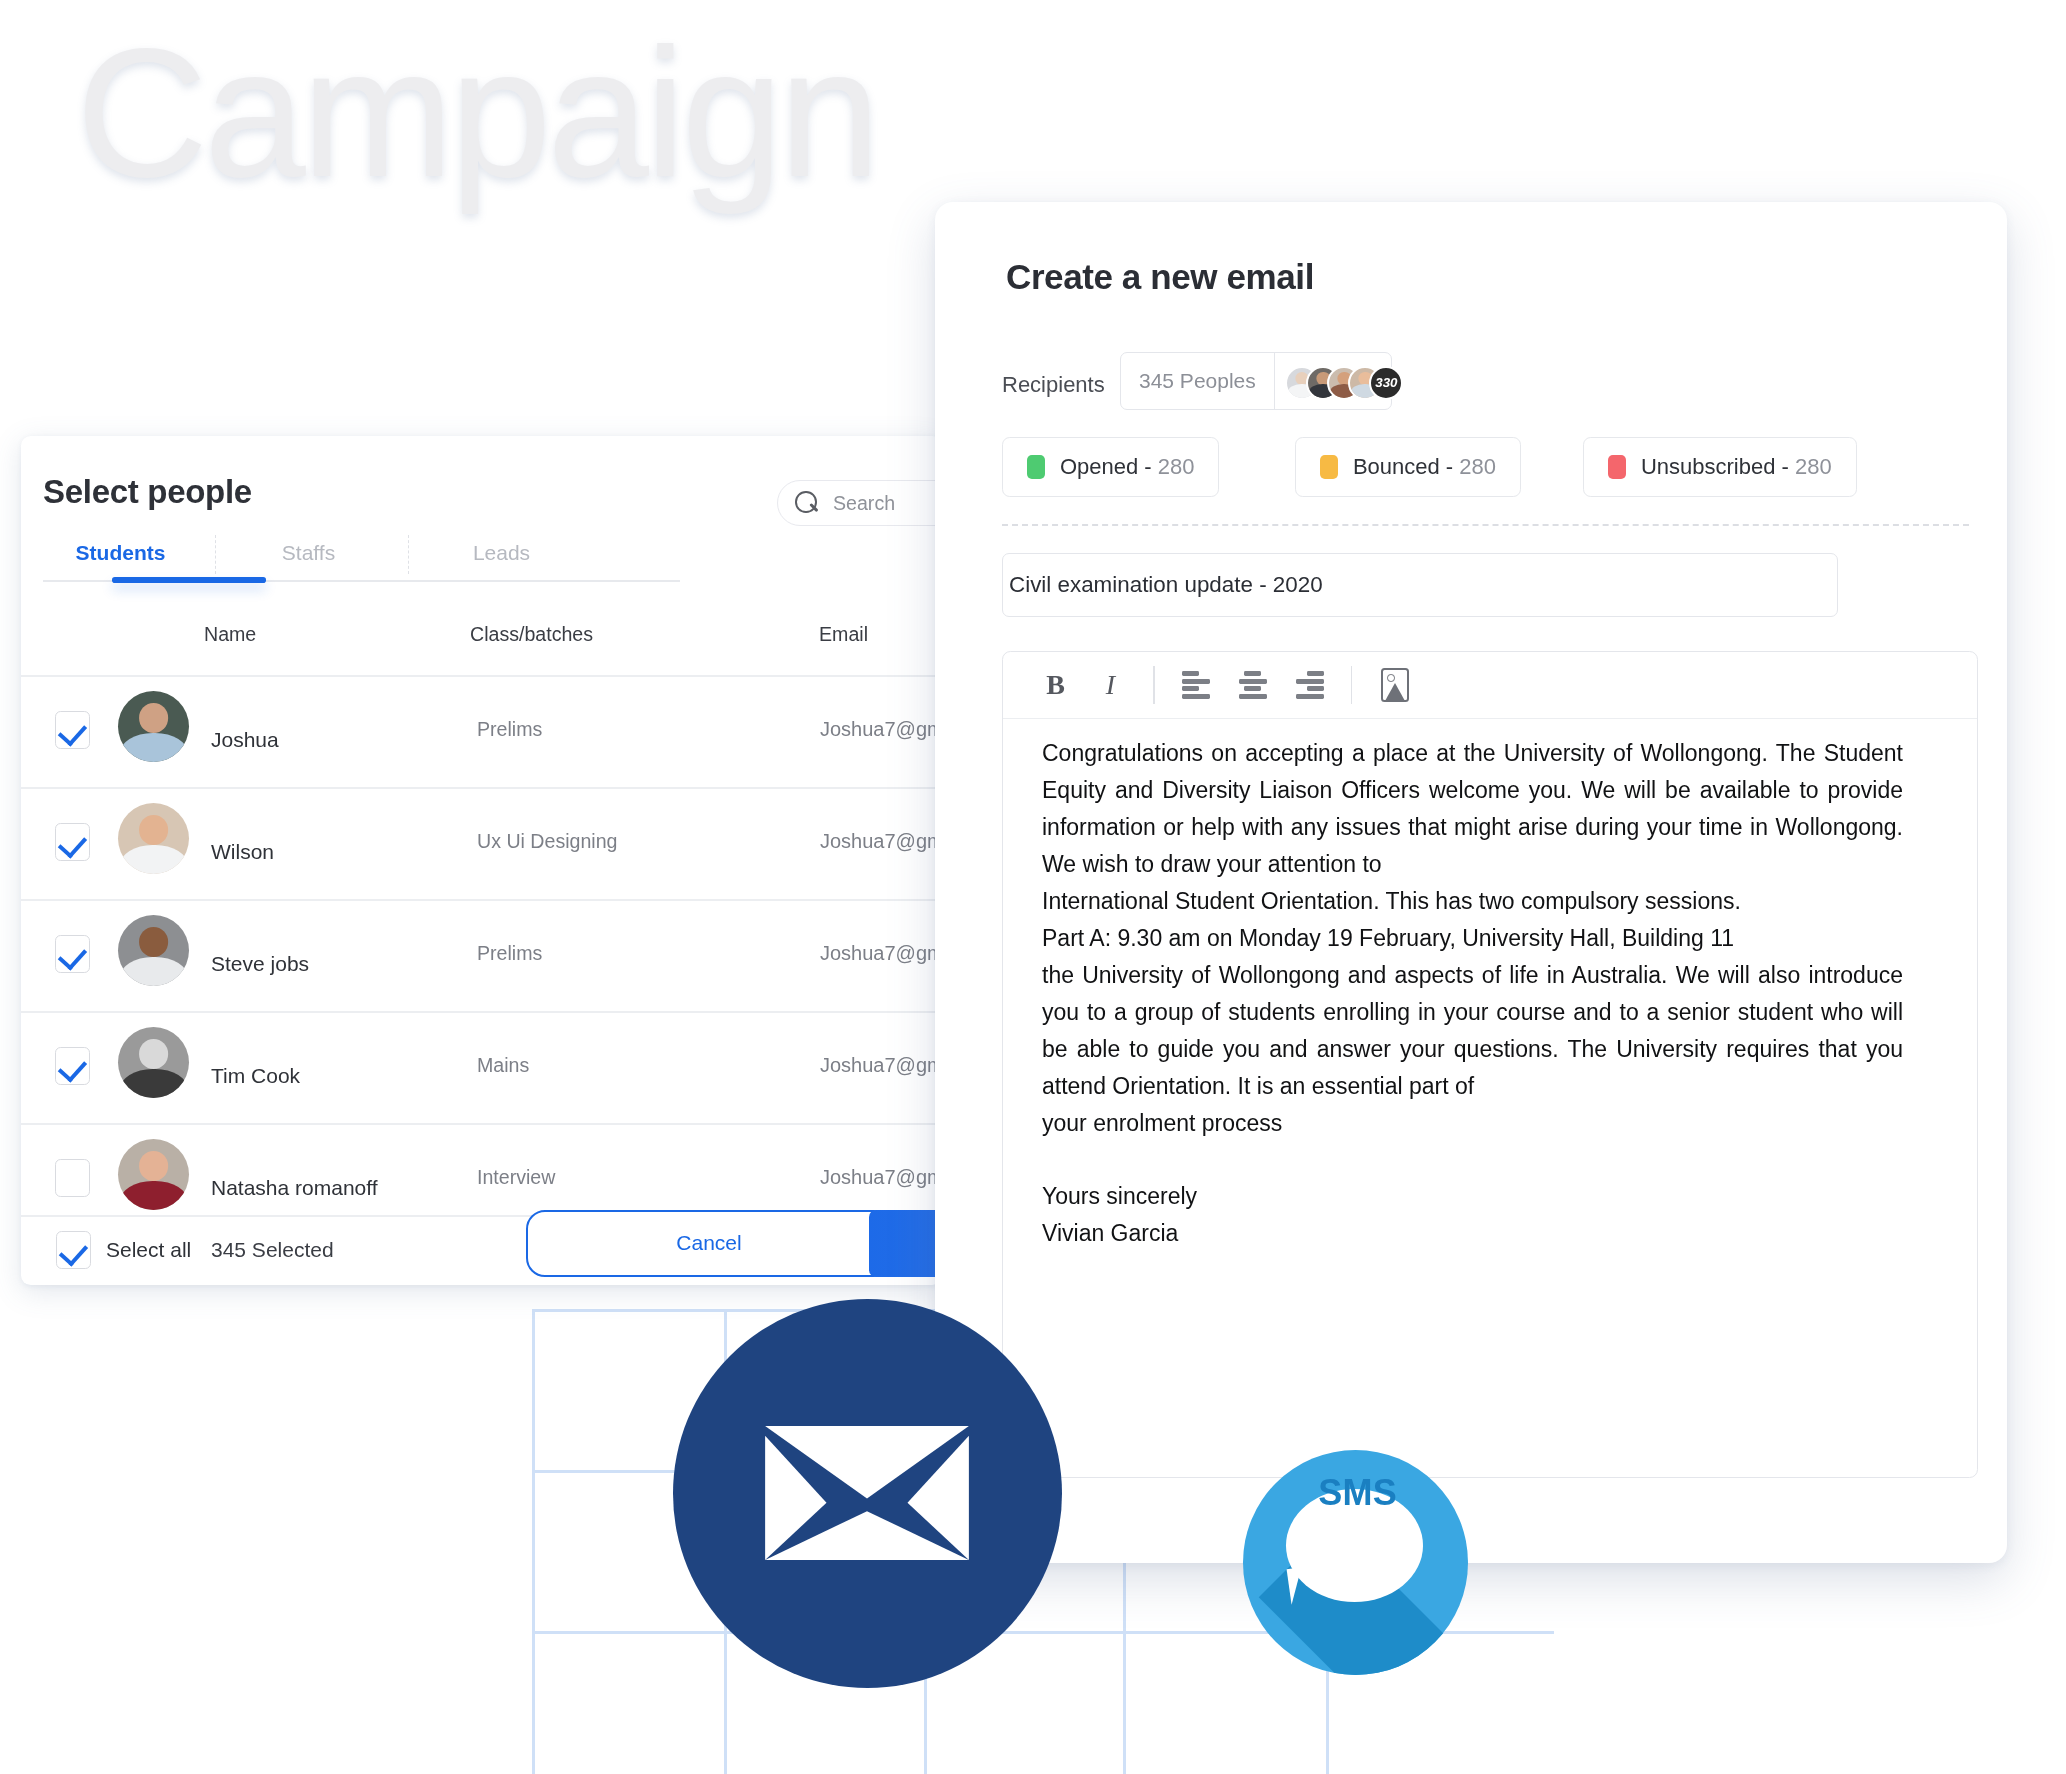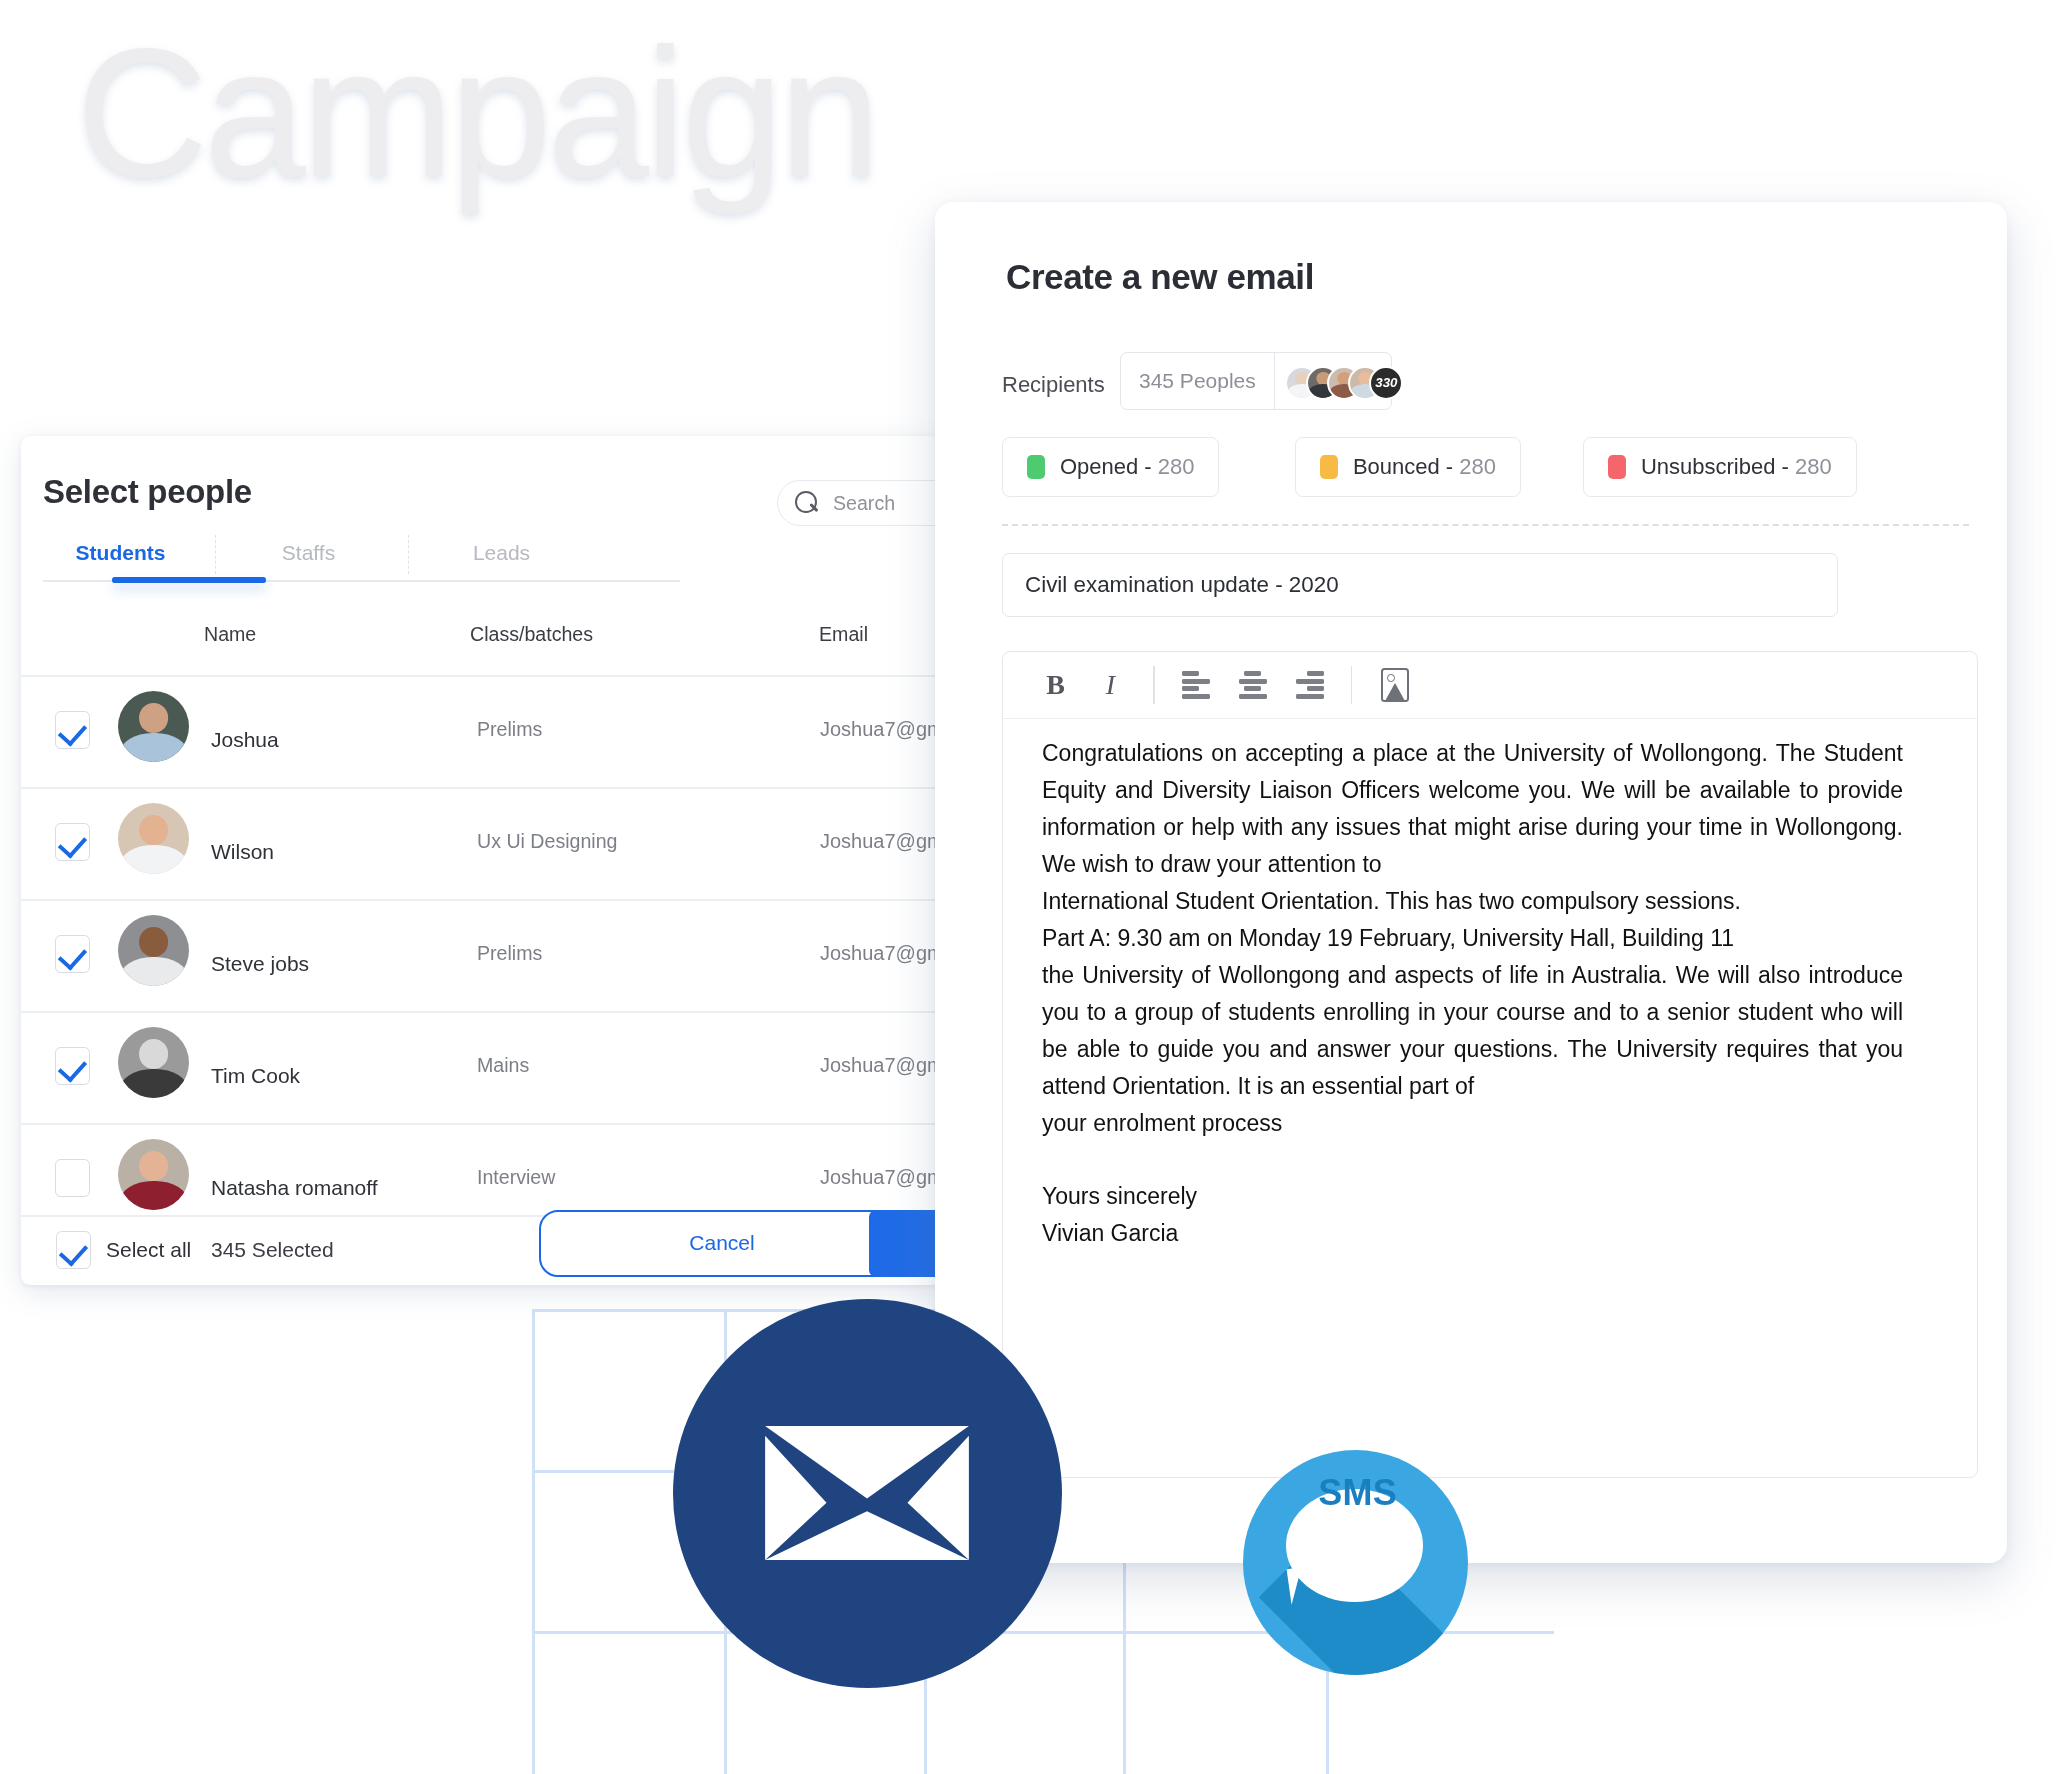--- a/index.html
+++ b/index.html
@@ -99,21 +99,21 @@
   
   .pfooter { position:absolute; left:21px; top:1218px; width:921px; height:67px; }
   .fchk { position:absolute; left:35px; top:12.6px; width:35px; height:38px;
           border:1.4px solid #d9dbe0; border-radius:5.6px; background:#fff; }
   .fchk::after { content:""; position:absolute; left:8.4px; top:7px;
     width:12.6px; height:21px; border:solid #1a68e5; border-width:0 4.2px 4.2px 0;
     transform:rotate(42deg); }
   .fselall { position:absolute; left:85px; top:19.6px; font-size:21px; color:#2f3238; }
   .fcount { position:absolute; left:190px; top:19.6px; font-size:21px; color:#3a3d44; }
   .btn-cancel {
-    position:absolute; left:518px; top:-8.4px; width:366px; height:67px;
+    position:absolute; left:505px; top:-8.4px; width:366px; height:67px;
     border:2.1px solid #1a68e5; border-radius:19px; background:#fff;
     display:flex; align-items:center; justify-content:center;
     font-size:21px; color:#1a68e5;
   }
   .btn-primary {
     position:absolute; left:848px; top:-8.4px; width:182px; height:67px;
     border-radius:7px;
     background:linear-gradient(90deg,#1d6ae8 0%,#2e72e4 100%);
   }
 
@@ -149,21 +149,21 @@
   .chip .dot { width:17.5px; height:24px; border-radius:4.9px; flex:0 0 17.5px; }
   .chip .ctext { font-size:22px; color:#2f3238; white-space:nowrap; }
   .chip .ctext .num { color:#8e9199; }
 
   .dash-rule { position:absolute; left:1002px; top:524px; width:967px; height:0;
                border-top:2.1px dashed #dcdee3; }
 
   .subject {
     position:absolute; left:1002px; top:553px; width:836px; height:64px;
     border:1.4px solid #e4e6eb; border-radius:7px; background:#fff;
-    display:flex; align-items:center; padding-left:22px;
+    display:flex; align-items:center; padding-left:6px;
     font-size:22.4px; color:#2b2e35;
   }
 
   .editor { position:absolute; left:1002px; top:651px; width:976px; height:827px;
             border:1.4px solid #e4e6eb; border-radius:8.4px; background:#fff; }
   .etoolbar { position:absolute; left:0; top:0; width:100%; height:67px;
               border-bottom:1.4px solid #eceef1; display:flex; align-items:center;
               padding-left:25px; gap:0; }
   .tb-btn { width:55px; height:49px; display:flex; align-items:center; justify-content:center; }
   .tb-b { font-size:28px; font-weight:800; color:#55585f; font-family:"Liberation Serif", serif;}

